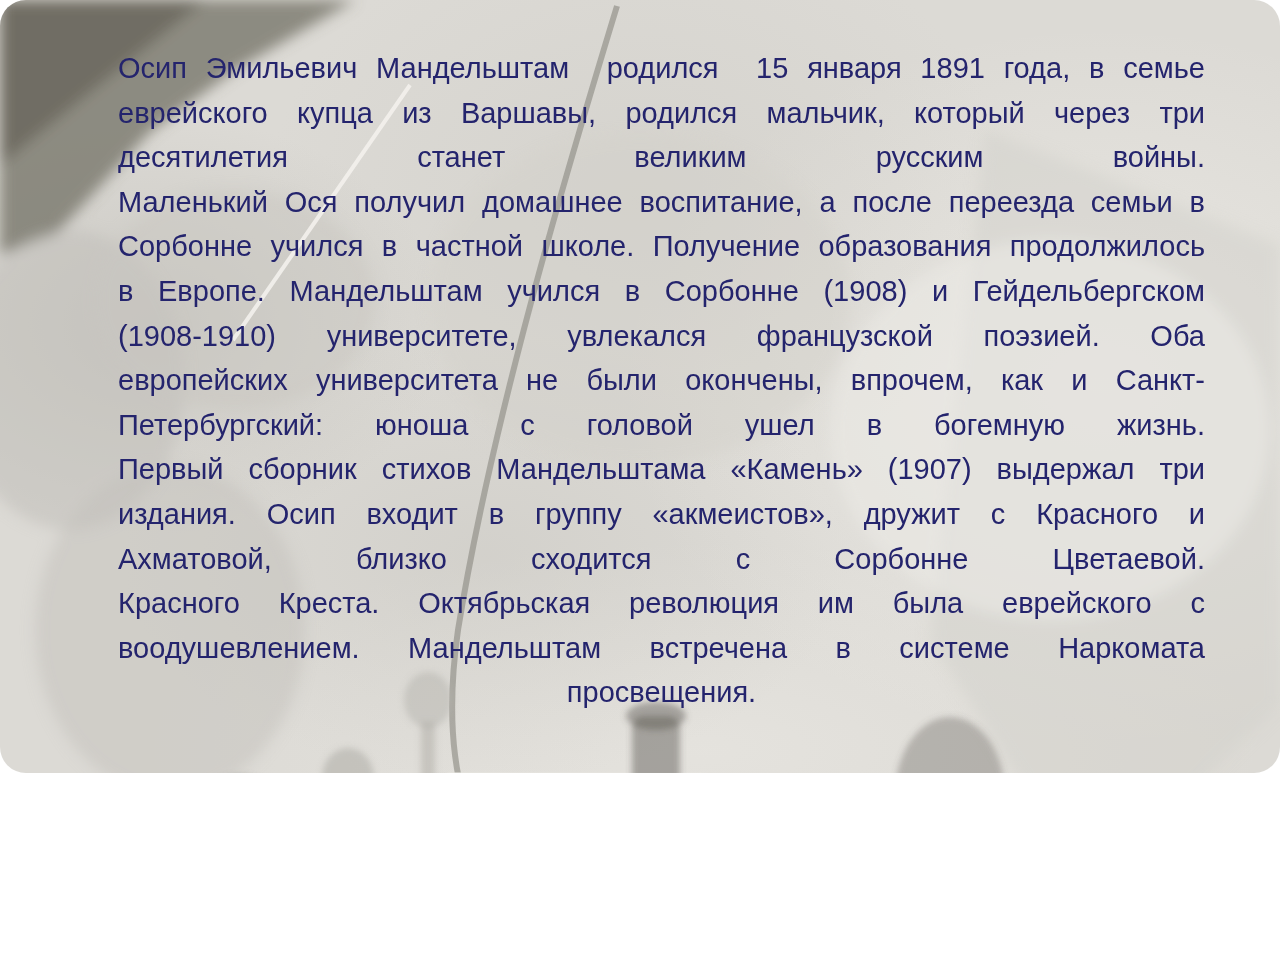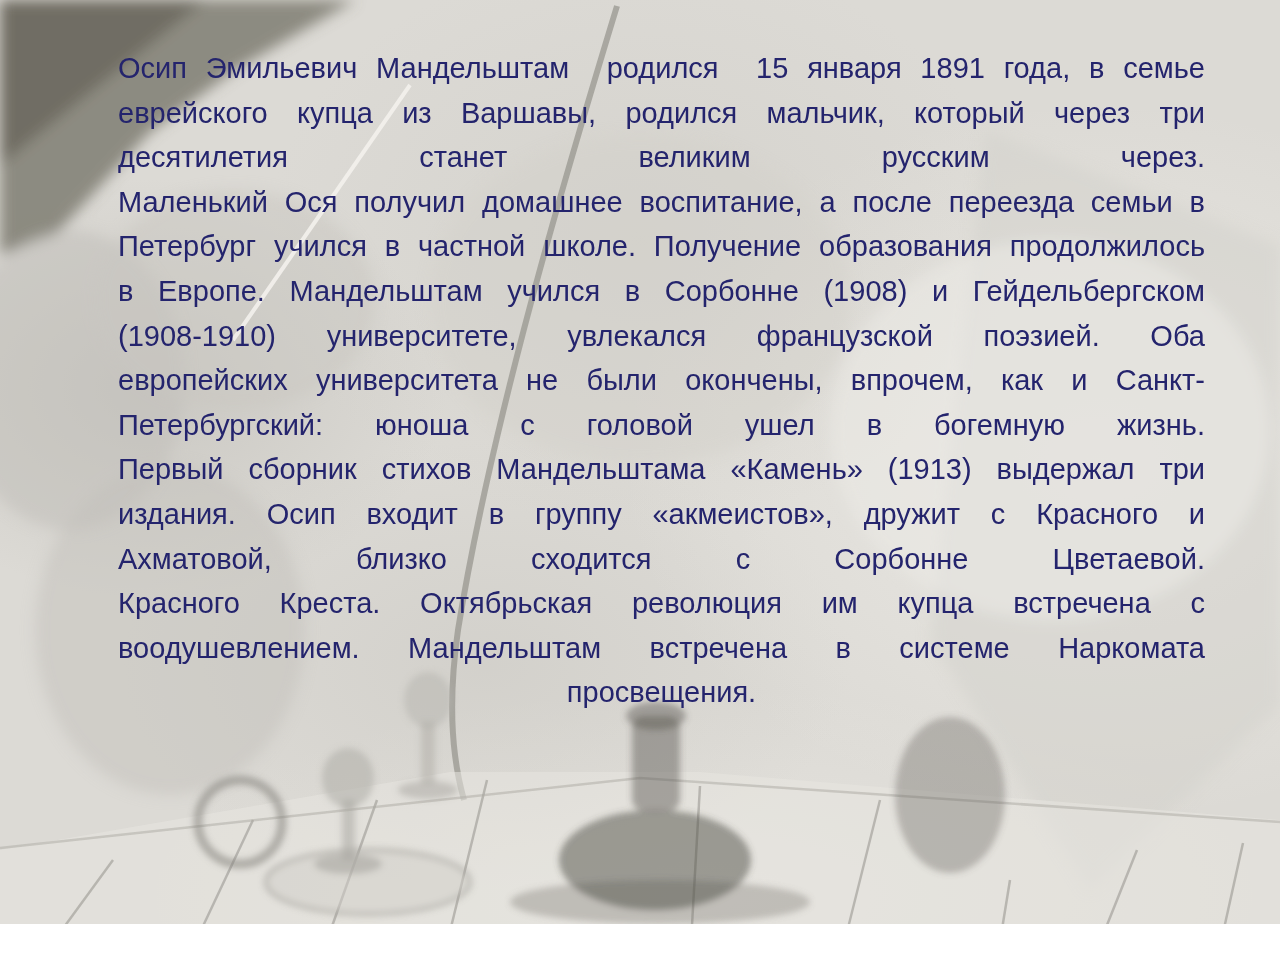--- a/index.html
+++ b/index.html
@@ -1,27 +1,28 @@
 <!DOCTYPE html>
 <html><head>
 <meta charset="utf-8">
 <style>
   html,body { margin:0; padding:0; }
   .slide {
     position:relative;
-    width:1280px; height:924px;
+    width:1280px; height:773px;
     overflow:hidden;
     font-family:"Liberation Sans", sans-serif;
     background:
       radial-gradient(ellipse 420px 300px at 12% 42%, rgba(188,186,180,.55), transparent 70%),
       radial-gradient(ellipse 520px 400px at 50% 26%, rgba(204,202,196,.45), transparent 72%),
       radial-gradient(ellipse 640px 480px at 86% 50%, rgba(238,236,231,.75), transparent 75%),
       radial-gradient(ellipse 520px 320px at 38% 72%, rgba(197,195,189,.40), transparent 70%),
       radial-gradient(ellipse 700px 260px at 55% 97%, rgba(233,231,226,.65), transparent 80%),
       #dcdad5;
+    border-radius: 26px;
   }
   svg.bg { position:absolute; left:0; top:0; width:1280px; height:960px; }
   .text-block {
     position:absolute;
     left:118px; top:46px; width:1087px;
     color:#24246d;
   }
   .line {
     margin:0;
     font-size:29px;
@@ -105,28 +106,28 @@
         <ellipse cx="656" cy="716" rx="30" ry="14" fill="#5a5953" opacity="0.45"></ellipse>
         <ellipse cx="655" cy="860" rx="96" ry="50" fill="#4e4d47" opacity="0.5"></ellipse>
       </g>
       <ellipse cx="950" cy="795" rx="55" ry="78" fill="#625f58" opacity="0.35"></ellipse>
     </g>
   </svg>
 
   <main class="text-block">
     <p class="line">Осип Эмильевич Мандельштам  родился  15 января 1891 года, в семье</p>
     <p class="line">еврейского купца из Варшавы, родился мальчик, который через три</p>
-    <p class="line">десятилетия станет великим русским через.</p>
+    <p class="line">десятилетия станет великим русским войны.</p>
     <p class="line">Маленький Ося получил домашнее воспитание, а после переезда семьи в</p>
-    <p class="line">Петербург учился в частной школе. Получение образования продолжилось</p>
+    <p class="line">Сорбонне учился в частной школе. Получение образования продолжилось</p>
     <p class="line">в Европе. Мандельштам учился в Сорбонне (1908) и Гейдельбергском</p>
     <p class="line">(1908-1910) университете, увлекался французской поэзией. Оба</p>
     <p class="line">европейских университета не были окончены, впрочем, как и Санкт-</p>
     <p class="line">Петербургский: юноша с головой ушел в богемную жизнь.</p>
-    <p class="line">Первый сборник стихов Мандельштама «Камень» (1913) выдержал три</p>
+    <p class="line">Первый сборник стихов Мандельштама «Камень» (1907) выдержал три</p>
     <p class="line">издания. Осип входит в группу «акмеистов», дружит с Красного и</p>
     <p class="line">Ахматовой, близко сходится с Сорбонне Цветаевой.</p>
-    <p class="line">Красного Креста. Октябрьская революция им купца встречена с</p>
+    <p class="line">Красного Креста. Октябрьская революция им была еврейского с</p>
     <p class="line">воодушевлением. Мандельштам встречена в системе Наркомата</p>
     <p class="line line-last">просвещения.</p>
   </main>
 
 </div>
 
 </body></html>

